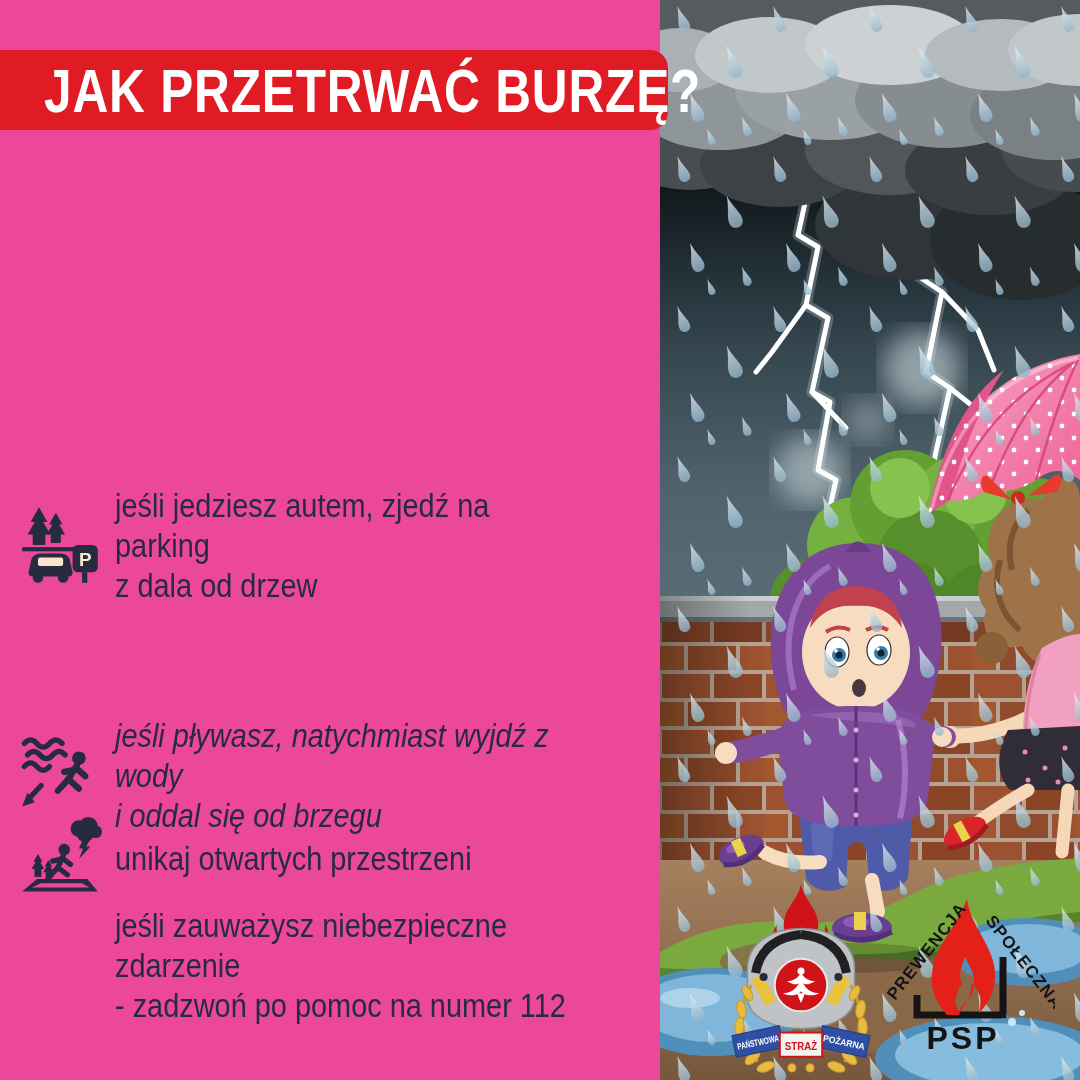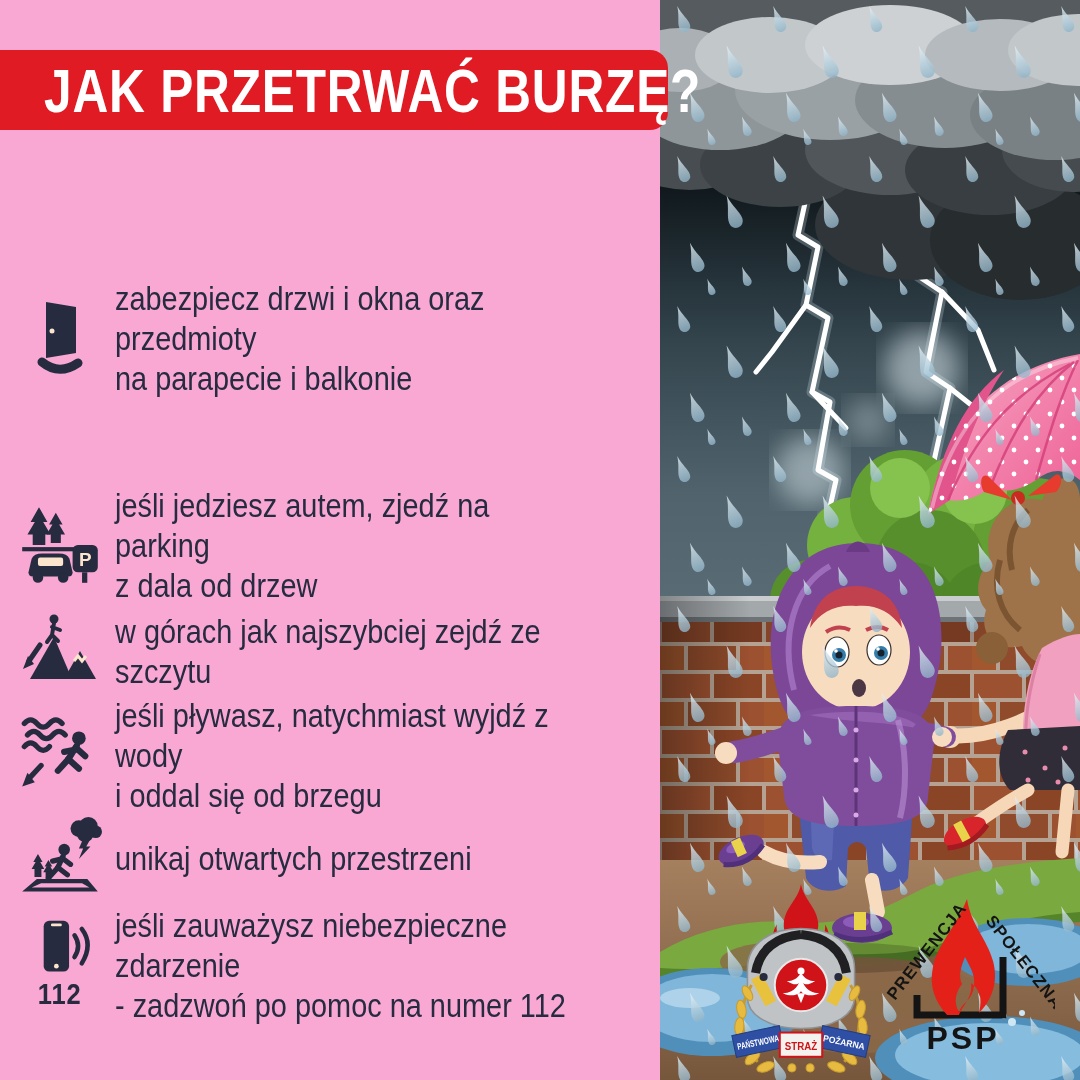--- a/index.html
+++ b/index.html
@@ -1,19 +1,19 @@
 <!DOCTYPE html>
 <html><head>
 <meta charset="utf-8">
 <style>
   html,body{margin:0;padding:0;background:#888;}
   .poster{position:relative;width:1080px;height:1080px;overflow:hidden;
           background:#fce5cd;font-family:"Liberation Sans",sans-serif;}
   
-  .left-panel{position:absolute;left:0;top:0;width:660px;height:1080px;background:#f9a8d4;}
+  .left-panel{position:absolute;left:0;top:0;width:660px;height:1080px;background:#ec4899;}
   .banner{position:absolute;left:0;top:50px;width:668px;height:80px;background:#e01b24;
           border-radius:0 18px 18px 0;display:flex;align-items:center;z-index:3;}
   .banner h1{margin:0 0 0 44px;color:#fff;font-size:62px;font-weight:bold;letter-spacing:1px;
              white-space:nowrap;transform:scaleX(.8);transform-origin:left center;}
   .tip{position:absolute;left:0;width:660px;display:flex;align-items:center;}
   .tip .icon-cell{position:absolute;left:10px;width:100px;display:flex;flex-direction:column;
                   align-items:center;justify-content:center;}
   .tip .tip-text{position:absolute;left:115px;top:50%;transform:translateY(-50%) scaleX(.85);
                  transform-origin:left center;color:#262b40;font-size:34px;line-height:40px;
                  white-space:pre-line;letter-spacing:0;}
@@ -282,31 +282,20 @@
     <rect x="0" y="0" width="420" height="1080" fill="url(#rainP)" opacity=".85"></rect>
   </svg>
 
   <div class="left-panel">
 
     <div class="banner">
       <h1>JAK PRZETRWAĆ BURZĘ?</h1>
     </div>
 
 
-    <div class="tip" style="top:285px;height:105px;">
-      <div class="icon-cell">
-        <svg width="80" height="84" viewBox="0 0 80 80" fill="#262b40">
-          <path d="M26,4 L56,9 L56,55 L26,60 Z"></path>
-          <circle cx="32" cy="33" r="2.5" fill="#fce5cd"></circle>
-          <path d="M22,64 Q39,78 58,65" stroke="#262b40" stroke-width="9" fill="none" stroke-linecap="round"></path>
-        </svg>
-      </div>
-      <div class="tip-text">zabezpiecz drzwi i okna oraz przedmioty
-na parapecie i balkonie</div>
-    </div>
 
 
     <div class="tip" style="top:495px;height:100px;">
       <div class="icon-cell">
         <svg width="84" height="84" viewBox="0 0 80 80" fill="#262b40">
           <path d="M20,4 L28,18 L24,18 L31,30 L26,30 L26,40 L14,40 L14,30 L9,30 L16,18 L12,18 Z"></path>
           <path transform="translate(20,6) scale(.8)" d="M20,4 L28,18 L24,18 L31,30 L26,30 L26,40 L14,40 L14,30 L9,30 L16,18 L12,18 Z"></path>
           <rect x="4" y="42" width="62" height="4"></rect>
           <path d="M10,66 L13,53 Q15,48 23,48 L39,48 Q47,48 49,53 L52,66 Q52,70 48,70 L14,70 Q10,70 10,66 Z"></path>
           <rect x="19" y="52" width="24" height="8" rx="2" fill="#fce5cd"></rect>
@@ -314,36 +303,22 @@
             <circle cx="43" cy="71" r="5"></circle>
           <rect x="52" y="40" width="24" height="26" rx="5"></rect>
           <text x="64" y="60" font-size="18" font-weight="bold" fill="#fce5cd" text-anchor="middle" font-family="Liberation Sans,sans-serif">P</text>
           <rect x="61" y="66" width="5" height="10"></rect>
         </svg>
       </div>
       <div class="tip-text">jeśli jedziesz autem, zjedź na parking
 z dala od drzew</div>
     </div>
 
-    <div class="tip" style="top:608px;height:85px;">
-      <div class="icon-cell">
-        <svg width="84" height="80" viewBox="0 0 80 80" fill="#262b40">
-          <polygon points="10,68 34,26 52,68"></polygon>
-          <polygon points="44,68 60,40 76,68"></polygon>
-          <polyline points="54,50 58,45 62,50 66,45" stroke="#fce5cd" stroke-width="3" fill="none"></polyline>
-          <circle cx="34" cy="8" r="4.5"></circle>
-          <path d="M34,12 L32,24 M32,16 L40,19 M32,24 L27,31 M32,24 L38,30" stroke="#262b40" stroke-width="4" stroke-linecap="round"></path>
-          <path d="M20,34 L9,50" stroke="#262b40" stroke-width="5" stroke-linecap="round"></path>
-          <polygon points="3,58 14,53 8,45"></polygon>
-        </svg>
-      </div>
-      <div class="tip-text">w górach jak najszybciej zejdź ze szczytu</div>
-    </div>
-
-    <div class="tip" style="top:702px;height:105px;">
+
+    <div class="tip" style="top:722px;height:105px;font-style:italic;">
       <div class="icon-cell">
         <svg width="84" height="84" viewBox="0 0 80 80">
           <g stroke="#262b40" stroke-width="5" fill="none" stroke-linecap="round">
             <path d="M6,10 q6,-7 12,0 q6,7 12,0 q6,-7 12,0"></path>
             <path d="M9,21 q6,-7 12,0 q6,7 12,0 q6,-7 12,0"></path>
             <path d="M6,32 q6,-7 12,0 q6,7 12,0"></path>
           </g>
           <circle cx="58" cy="24" r="6.5" fill="#262b40"></circle>
           <g stroke="#262b40" stroke-width="6" fill="none" stroke-linecap="round">
             <path d="M56,31 L48,44"></path>
@@ -378,29 +353,20 @@
             <path d="M38,49 L47,56"></path>
               <path d="M38,49 L29,59"></path>
           </g>
           <path fill-rule="evenodd" d="M4,72 L18,60 L66,60 L76,72 Z M13,68 L22,64 L61,64 L68,68 Z"></path>
         </svg>
       </div>
       <div class="tip-text">unikaj otwartych przestrzeni</div>
     </div>
 
     <div class="tip" style="top:912px;height:105px;">
-      <div class="icon-cell">
-        <svg width="74" height="58" viewBox="0 0 80 64">
-          <rect x="22" y="2" width="28" height="56" rx="6" fill="#262b40"></rect>
-          <rect x="30" y="5" width="12" height="3" rx="1.5" fill="#fce5cd"></rect>
-          <circle cx="36" cy="52" r="2.6" fill="#fce5cd"></circle>
-          <path d="M56,18 q8,12 0,24 M64,11 q13,17 0,38" stroke="#262b40" stroke-width="5" fill="none" stroke-linecap="round"></path>
-        </svg>
-        <div class="tip-caption">112</div>
-      </div>
       <div class="tip-text">jeśli zauważysz niebezpieczne zdarzenie
 - zadzwoń po pomoc na numer 112</div>
     </div>
   </div>
 
   <div class="logo" style="left:731px;top:880px;">
     <svg width="140" height="198" viewBox="0 0 138 196">
       <path d="M69,4 C66,20 54,26 52,42 C51,52 57,58 56,70 C48,62 44,54 45,44 C38,56 40,68 46,78 L92,78 C98,66 99,54 93,44 C93,54 90,62 82,70 C81,58 87,52 86,42 C84,26 72,20 69,4 Z" fill="#cf1318"></path>
       <path d="M16,88 C16,62 40,48 69,48 C98,48 122,62 122,88 L122,116 C122,134 100,147 69,147 C38,147 16,134 16,116 Z" fill="#bfc3c6" stroke="#8e9296" stroke-width="1.5"></path>
       <path d="M24,92 C28,68 46,56 69,54" stroke="#202022" stroke-width="9" fill="none"></path>

